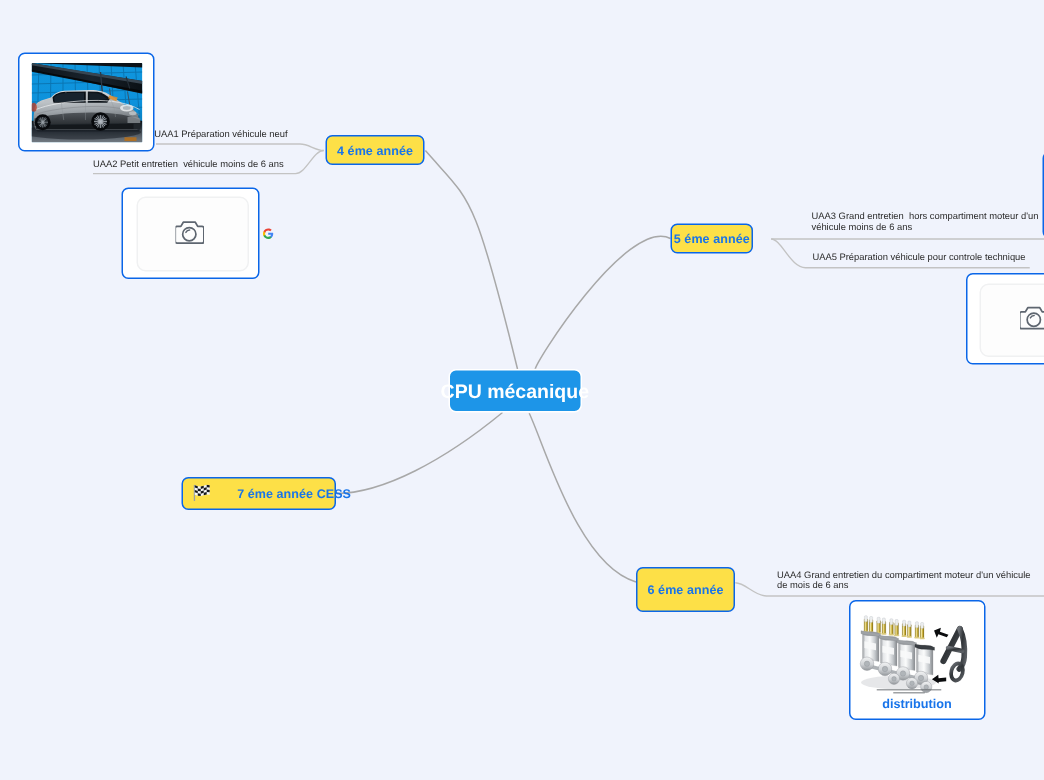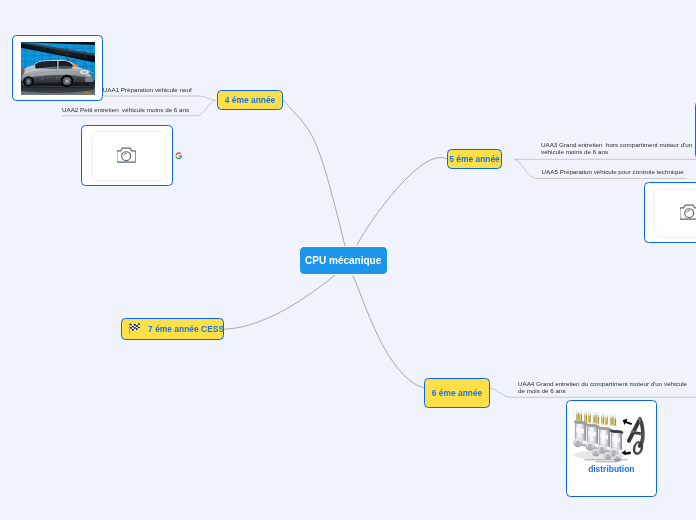--- a/index.html
+++ b/index.html
@@ -39,38 +39,38 @@
     </g>
     <g fill="none" stroke="#c3c3c3" stroke-width="0.9">
       <path d="M215.8,100.3 C210,100.3 206,96 200,96 L104,96"></path>
       <path d="M215.8,100.3 C209,100.3 204,115.7 197,115.7 L62,115.7"></path>
       <path d="M514.1,159.3 L696,159.3"></path>
       <path d="M514.1,159.3 C521,159.3 527,178.5 537,178.5 L686.5,178.5"></path>
       <path d="M490.2,388.5 C497,388.5 503,397.3 511,397.3 L696,397.3"></path>
     </g>
   </svg>
 
-  <div class="center-node" style="left:298.7px;top:246.2px;width:89px;height:28.4px;font-size:10px;">
+  <div class="center-node" style="left:298.7px;top:246.2px;width:89px;height:28.4px;font-size:13px;">
     <span>CPU mécanique</span>
   </div>
 
   <div class="node" style="left:217px;top:89.5px;width:66px;height:20px;font-size:8.35px;">
     <span>4 éme année</span>
   </div>
 
   <div class="node" style="left:447px;top:149px;width:55px;height:19.5px;font-size:8.35px;">
     <span>5 éme année</span>
   </div>
 
   <div class="node" style="left:424px;top:378px;width:66px;height:30px;font-size:8.35px;">
     <span>6 éme année</span>
   </div>
 
   <div class="node" style="left:120.5px;top:317.5px;width:103px;height:22px;font-size:8.35px;
-              justify-content:flex-start;padding-left:7.3px;gap:8px;">
+              justify-content:flex-start;padding-left:7.3px;gap:18px;">
     <svg class="flag-icon" viewBox="2.0 -0.4 28.5 28.2" style="width:11.3px;height:11.2px;flex:none;margin-top:0.6px;">
       <path d="M3.4,1.4 L3.4,26.5" stroke="#9ba0a5" stroke-width="2.6" stroke-linecap="round" fill="none"></path>
       <path d="M4.2,0.8 L9.2,2.5 L14.2,3.0 L19.2,1.6 L24.2,0.2 L29.2,0.8 L29.2,16.8 L24.2,16.2 L19.2,17.6 L14.2,19.0 L9.2,18.5 L4.2,16.8 Z" fill="#f5f6f7"></path>
       <g fill="#16181a">
         <path d="M4.2,0.8 L9.2,2.5 L9.2,6.5 L4.2,4.8 Z"></path>
         <path d="M14.2,3.0 L19.2,1.6 L19.2,5.6 L14.2,7.0 Z"></path>
         <path d="M24.2,0.2 L29.2,0.8 L29.2,4.8 L24.2,4.2 Z"></path>
         <path d="M9.2,6.5 L14.2,7.0 L14.2,11.0 L9.2,10.5 Z"></path>
         <path d="M19.2,5.6 L24.2,4.2 L24.2,8.2 L19.2,9.6 Z"></path>
         <path d="M4.2,8.8 L9.2,10.5 L9.2,14.5 L4.2,12.8 Z"></path>
@@ -204,21 +204,21 @@
     <svg class="cam" style="position:absolute;left:35.0px;top:21.0px;width:18.4px;height:15.9px;" viewBox="1.2 1.5 21.6 17.6">
       <g fill="none" stroke="#5e6670" stroke-width="1.35" stroke-linejoin="round" stroke-linecap="round">
         <path d="M2.0,5.6 h3.4 l1.9,-3.3 h9.4 l1.9,3.3 h3.4 a1.4,1.4 0 0 1 1.4,1.4 v10.3
                  a1.4,1.4 0 0 1 -1.4,1.4 h-19.6 a1.4,1.4 0 0 1 -1.4,-1.4 v-10.3 a1.4,1.4 0 0 1 1.4,-1.4 z"></path>
         <circle cx="12" cy="11.7" r="5.2"></circle>
         <path d="M9.3,10.3 a3.3,3.3 0 0 1 3.0,-1.9" stroke-width="1.1"></path>
       </g>
     </svg>
   </div>
 
-  <div class="card" style="left:565.8px;top:400px;width:91px;height:97px;">
+  <div class="card" style="left:565.8px;top:400px;width:91px;height:80px;">
     <svg style="position:absolute;left:1.5px;top:2px;width:88px;height:62px;" viewBox="0 0 176 124" preserveAspectRatio="none">
       <defs>
         <linearGradient id="metG" x1="0" y1="0" x2="1" y2="0">
           <stop offset="0" stop-color="#9a9da1"></stop>
             <stop offset="0.18" stop-color="#e6e8ea"></stop>
           <stop offset="0.45" stop-color="#fbfcfc"></stop>
             <stop offset="0.76" stop-color="#c4c8cc"></stop>
           <stop offset="1" stop-color="#83878b"></stop>
         </linearGradient>
         <linearGradient id="metV" x1="0" y1="0" x2="0" y2="1">

